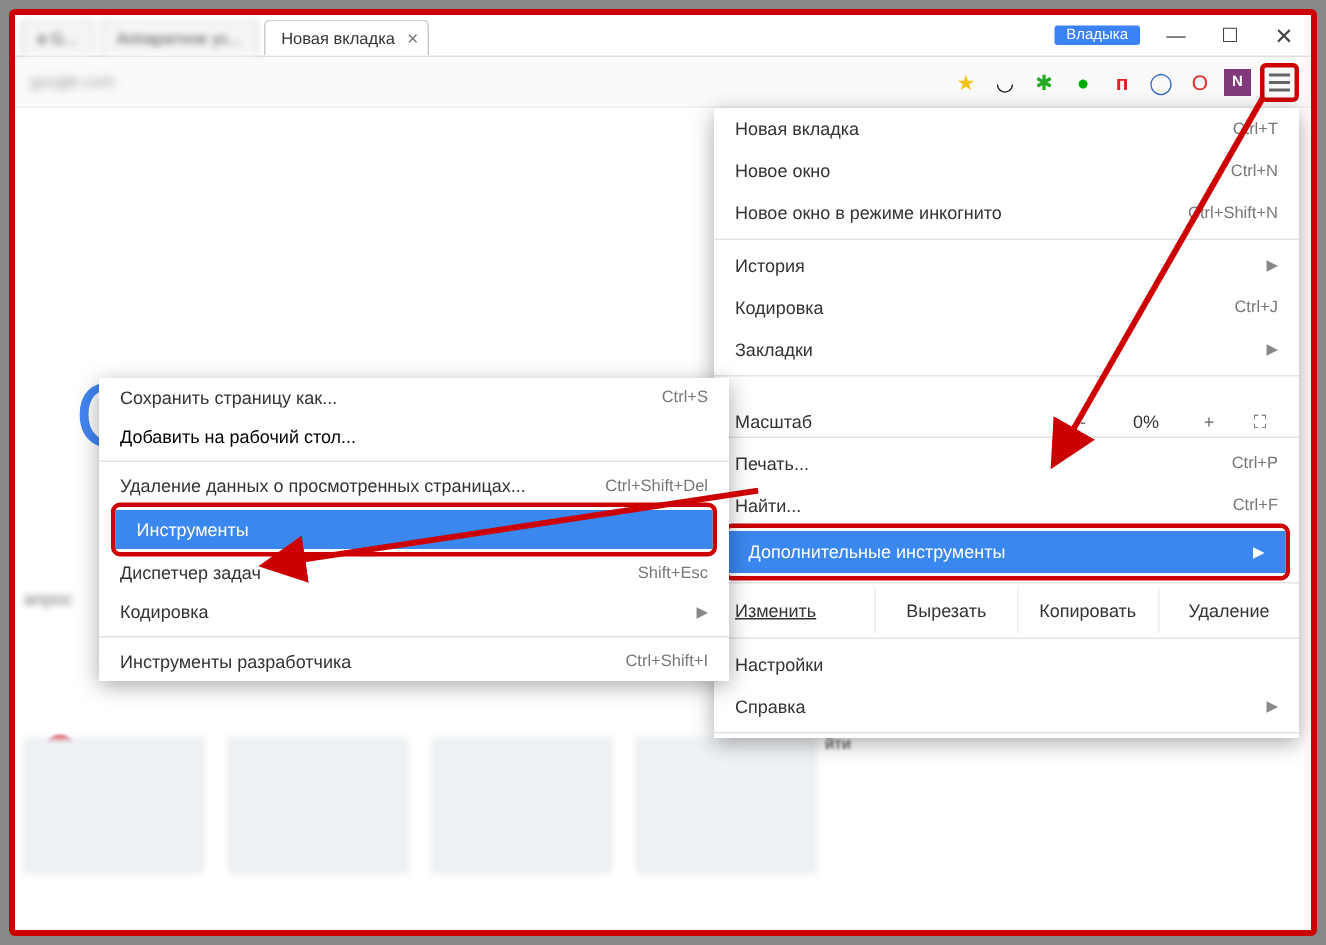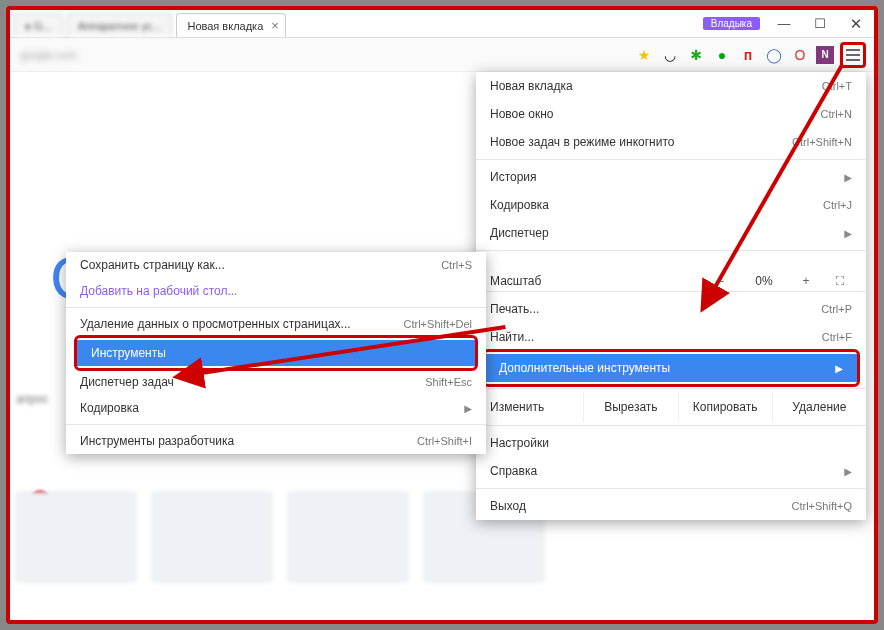--- a/index.html
+++ b/index.html
@@ -4,21 +4,21 @@
 <style>
   * { box-sizing: border-box; margin: 0; padding: 0; font-family: "Segoe UI", Arial, sans-serif; }
   body { background: #888; width: 884px; height: 630px; overflow: hidden; position: relative; }
   .frame { position: absolute; left: 6px; top: 6px; right: 6px; bottom: 6px; border: 4px solid #c00; border-radius: 4px; background: #fff; overflow: hidden; }
   
   .titlebar { height: 28px; display: flex; align-items: stretch; background: #fff; border-bottom: 1px solid #ddd; font-size: 12px; }
   .tabs { flex: 1; display: flex; align-items: flex-end; }
   .tab { height: 24px; line-height: 24px; padding: 0 10px; margin-left: 4px; border: 1px solid #ccc; border-bottom: none; border-radius: 4px 4px 0 0; background: #f5f5f5; color: #555; font-size: 11px; filter: blur(2px); }
   .tab.active { filter: none; background: #fff; color: #333; display: flex; align-items: center; gap: 8px; padding-right: 6px; }
   .tab-close { font-size: 13px; color: #777; }
-  .user-badge { align-self: center; background: #8b5cf6; color: #fff; font-size: 10px; padding: 1px 8px; border-radius: 2px; margin-right: 6px; }
+  .user-badge { align-self: center; background: #3b82f6; color: #fff; font-size: 10px; padding: 1px 8px; border-radius: 2px; margin-right: 6px; }
   .winbtns { display: flex; }
   .winbtn { width: 36px; display: flex; align-items: center; justify-content: center; font-size: 13px; color: #444; }
   .winbtn.close { font-size: 15px; }
   
   .toolbar { height: 34px; display: flex; align-items: center; justify-content: flex-end; padding-right: 8px; gap: 6px; border-bottom: 1px solid #eee; background: #fafafa; }
   .toolbar .url { flex: 1; filter: blur(3px); color: #999; padding-left: 10px; font-size: 11px; }
   .ticon { width: 20px; height: 20px; display: flex; align-items: center; justify-content: center; font-size: 14px; }
   .star { color: #f4c20d; }
   .hamburger { width: 26px; height: 26px; border: 3px solid #c00; border-radius: 4px; display: flex; flex-direction: column; justify-content: center; align-items: center; gap: 3px; }
   .hamburger span { width: 14px; height: 2px; background: #666; }
@@ -37,29 +37,29 @@
   .mrow { display: flex; align-items: center; height: 28px; padding: 0 14px; justify-content: space-between; }
   .mrow.hover { background: #3b87f0; color: #fff; }
   .mrow .sc { color: #777; font-size: 11px; }
   .msep { height: 1px; background: #e4e4e4; margin: 3px 0; }
   .zoomrow { display: flex; align-items: flex-end; height: 34px; padding: 0 14px; gap: 10px; }
   .zoomrow .lbl { flex: 1; }
   .zoomrow .btn { width: 24px; text-align: center; color: #666; }
   .zoomrow .pct { width: 40px; text-align: center; }
   .editrow { display: flex; height: 30px; }
   .editrow > div { flex: 1; display: flex; align-items: center; justify-content: center; border-left: 1px solid #eee; }
-  .editrow > div:first-child { justify-content: flex-start; padding-left: 14px; border-left: none; }
+  .editrow > div:first-child { justify-content: flex-start; padding-left: 14px; border-left: none; text-decoration: underline; }
   .arrow { color: #888; font-size: 10px; }
   .mrow.hover .arrow { color: #fff; }
   .highlight-box { border: 3px solid #c00; border-radius: 6px; margin: -2px 6px; padding: 2px 0; }
 
   
   .submenu { position: absolute; left: 56px; top: 242px; width: 420px; background: #fff; box-shadow: 0 3px 14px rgba(0,0,0,.35); font-size: 12px; color: #333; }
   .submenu .mrow { height: 26px; }
-  .submenu .mrow.disabled { color: #8b5cf6; }
+  .submenu .mrow.disabled { color: #000000; }
   .submenu .highlight-box { margin: -2px 8px; }
 
   
   svg.overlay { position: absolute; inset: 0; pointer-events: none; }
 </style>
 </head>
 <body>
 
 <div class="frame">
 
@@ -115,34 +115,34 @@
   <div class="menu">
     <div class="mrow">
         <span>Новая вкладка</span>
         <span class="sc">Ctrl+T</span>
       </div>
     <div class="mrow">
         <span>Новое окно</span>
         <span class="sc">Ctrl+N</span>
       </div>
     <div class="mrow">
-        <span>Новое задач в режиме инкогнито</span>
+        <span>Новое окно в режиме инкогнито</span>
         <span class="sc">Ctrl+Shift+N</span>
       </div>
     <div class="msep"></div>
     <div class="mrow">
         <span>История</span>
         <span class="arrow">▶</span>
       </div>
     <div class="mrow">
         <span>Кодировка</span>
         <span class="sc">Ctrl+J</span>
       </div>
     <div class="mrow">
-        <span>Диспетчер</span>
+        <span>Закладки</span>
         <span class="arrow">▶</span>
       </div>
     <div class="msep"></div>
     <div class="zoomrow">
       <span class="lbl">Масштаб</span>
       <span class="btn">-</span>
       <span class="pct">0%</span>
       <span class="btn">+</span>
       <span class="btn">⛶</span>
     </div>
@@ -170,24 +170,20 @@
     </div>
     <div class="msep"></div>
     <div class="mrow">
         <span>Настройки</span>
       </div>
     <div class="mrow">
         <span>Справка</span>
         <span class="arrow">▶</span>
       </div>
     <div class="msep"></div>
-    <div class="mrow">
-        <span>Выход</span>
-        <span class="sc">Ctrl+Shift+Q</span>
-      </div>
   </div>
 
   <div class="submenu">
     <div class="mrow">
         <span>Сохранить страницу как...</span>
         <span class="sc">Ctrl+S</span>
       </div>
     <div class="mrow disabled">
         <span>Добавить на рабочий стол...</span>
       </div>

